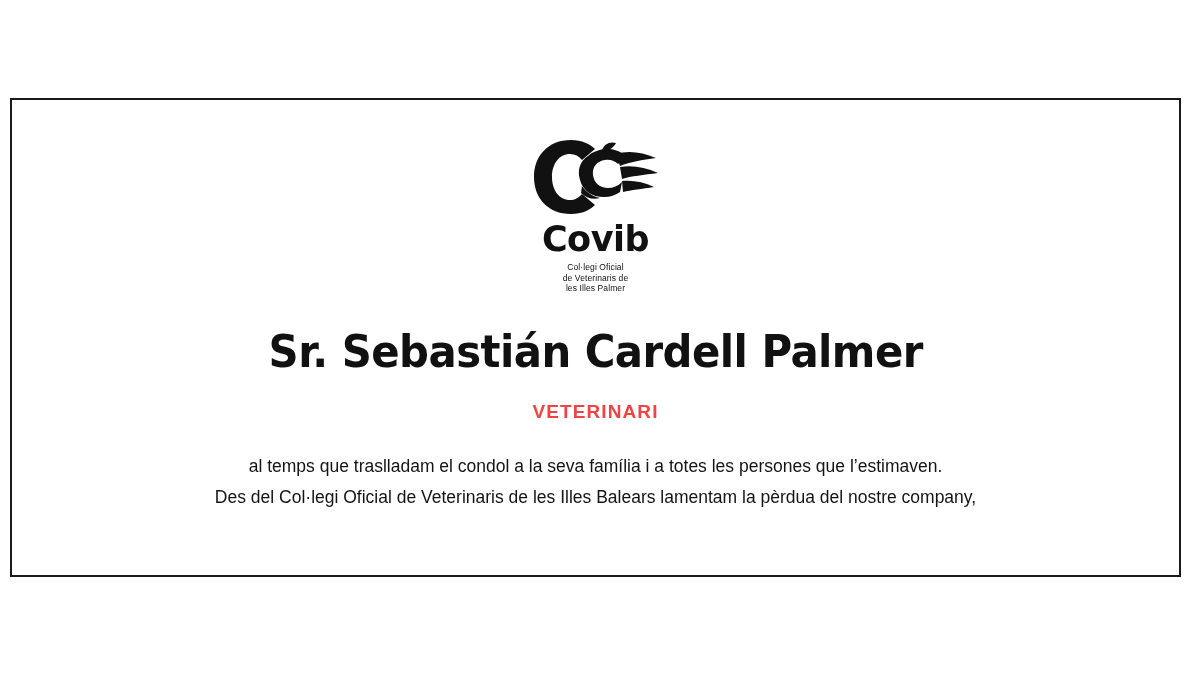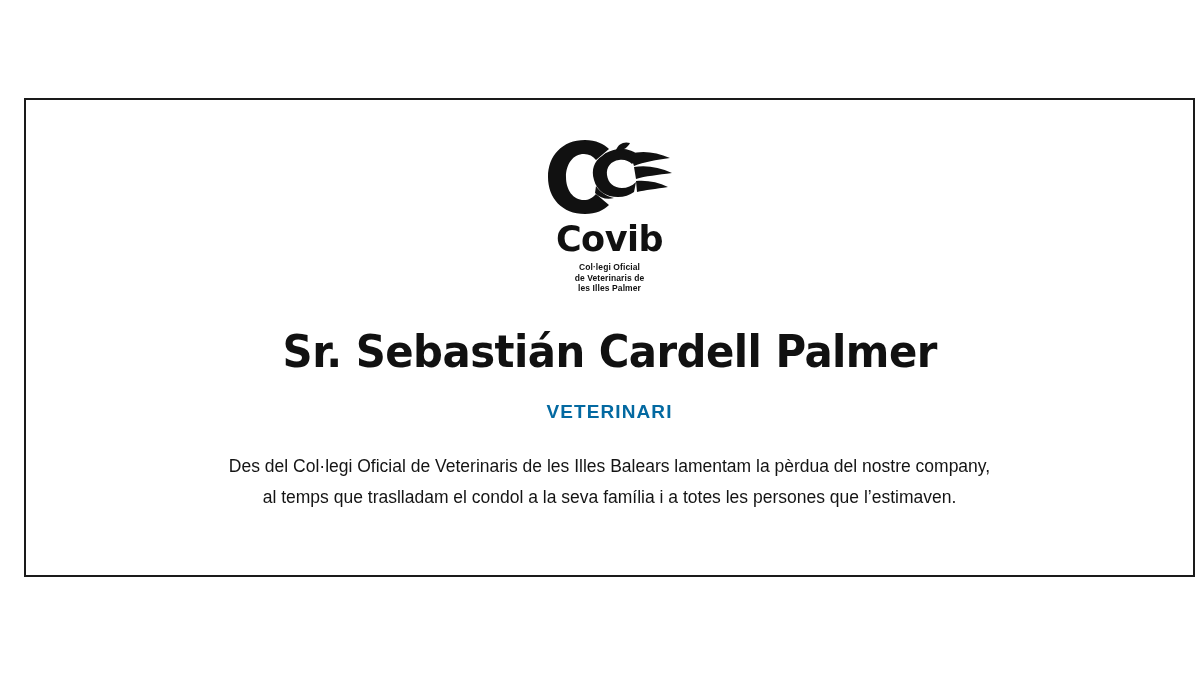--- a/index.html
+++ b/index.html
@@ -18,21 +18,21 @@
   .page {
     position: relative;
     width: 1200px;
     height: 675px;
     background: #ffffff;
   }
 
   
   .notice-card {
     position: absolute;
-    left: 24px;
+    left: 10px;
     top: 98px;
     width: 1171px;
     height: 479px;
     box-sizing: border-box;
     border: 2px solid #1a1a1a;
     background: #ffffff;
   }
 
   .inner {
     position: absolute;
@@ -67,21 +67,21 @@
     font-size: 35px;
     letter-spacing: -0.5px;
     line-height: 1;
     color: #111111;
   }
 
   .logo-sub {
     margin-top: 5px;
     font-family: "Liberation Sans", sans-serif;
     font-size: 8.5px;
-    font-weight: bold;
+    font-weight: normal;
     line-height: 1.25;
     text-align: center;
     color: #111111;
     letter-spacing: 0.1px;
   }
 
   
   .deceased-name {
     margin-top: 34px;
     font-family: "DejaVu Sans", sans-serif;
@@ -95,21 +95,21 @@
     transform-origin: center;
   }
 
   
   .role {
     margin-top: 26px;
     font-family: "Liberation Sans", sans-serif;
     font-weight: bold;
     font-size: 19px;
     letter-spacing: 1.1px;
-    color: #0369a1;
+    color: #ef4444;
     text-align: center;
   }
 
   
   .message {
     margin-top: 28px;
     width: 1000px;
     text-align: center;
     font-family: "Liberation Sans", sans-serif;
     font-size: 17.5px;
@@ -155,20 +155,20 @@
           <div>de Veterinaris de</div>
           <div>les Illes Palmer</div>
         </div>
       </div>
 
       <div class="deceased-name">Sr. Sebastián Cardell Palmer</div>
 
       <div class="role">VETERINARI</div>
 
       <div class="message">
+        <span class="line">al temps que traslladam el condol a la seva família i a totes les persones que l’estimaven.</span>
         <span class="line">Des del Col·legi Oficial de Veterinaris de les Illes Balears lamentam la pèrdua del nostre company,</span>
-        <span class="line">al temps que traslladam el condol a la seva família i a totes les persones que l’estimaven.</span>
       </div>
 
     </div>
   </div>
 
 </div>
 
 </body></html>

